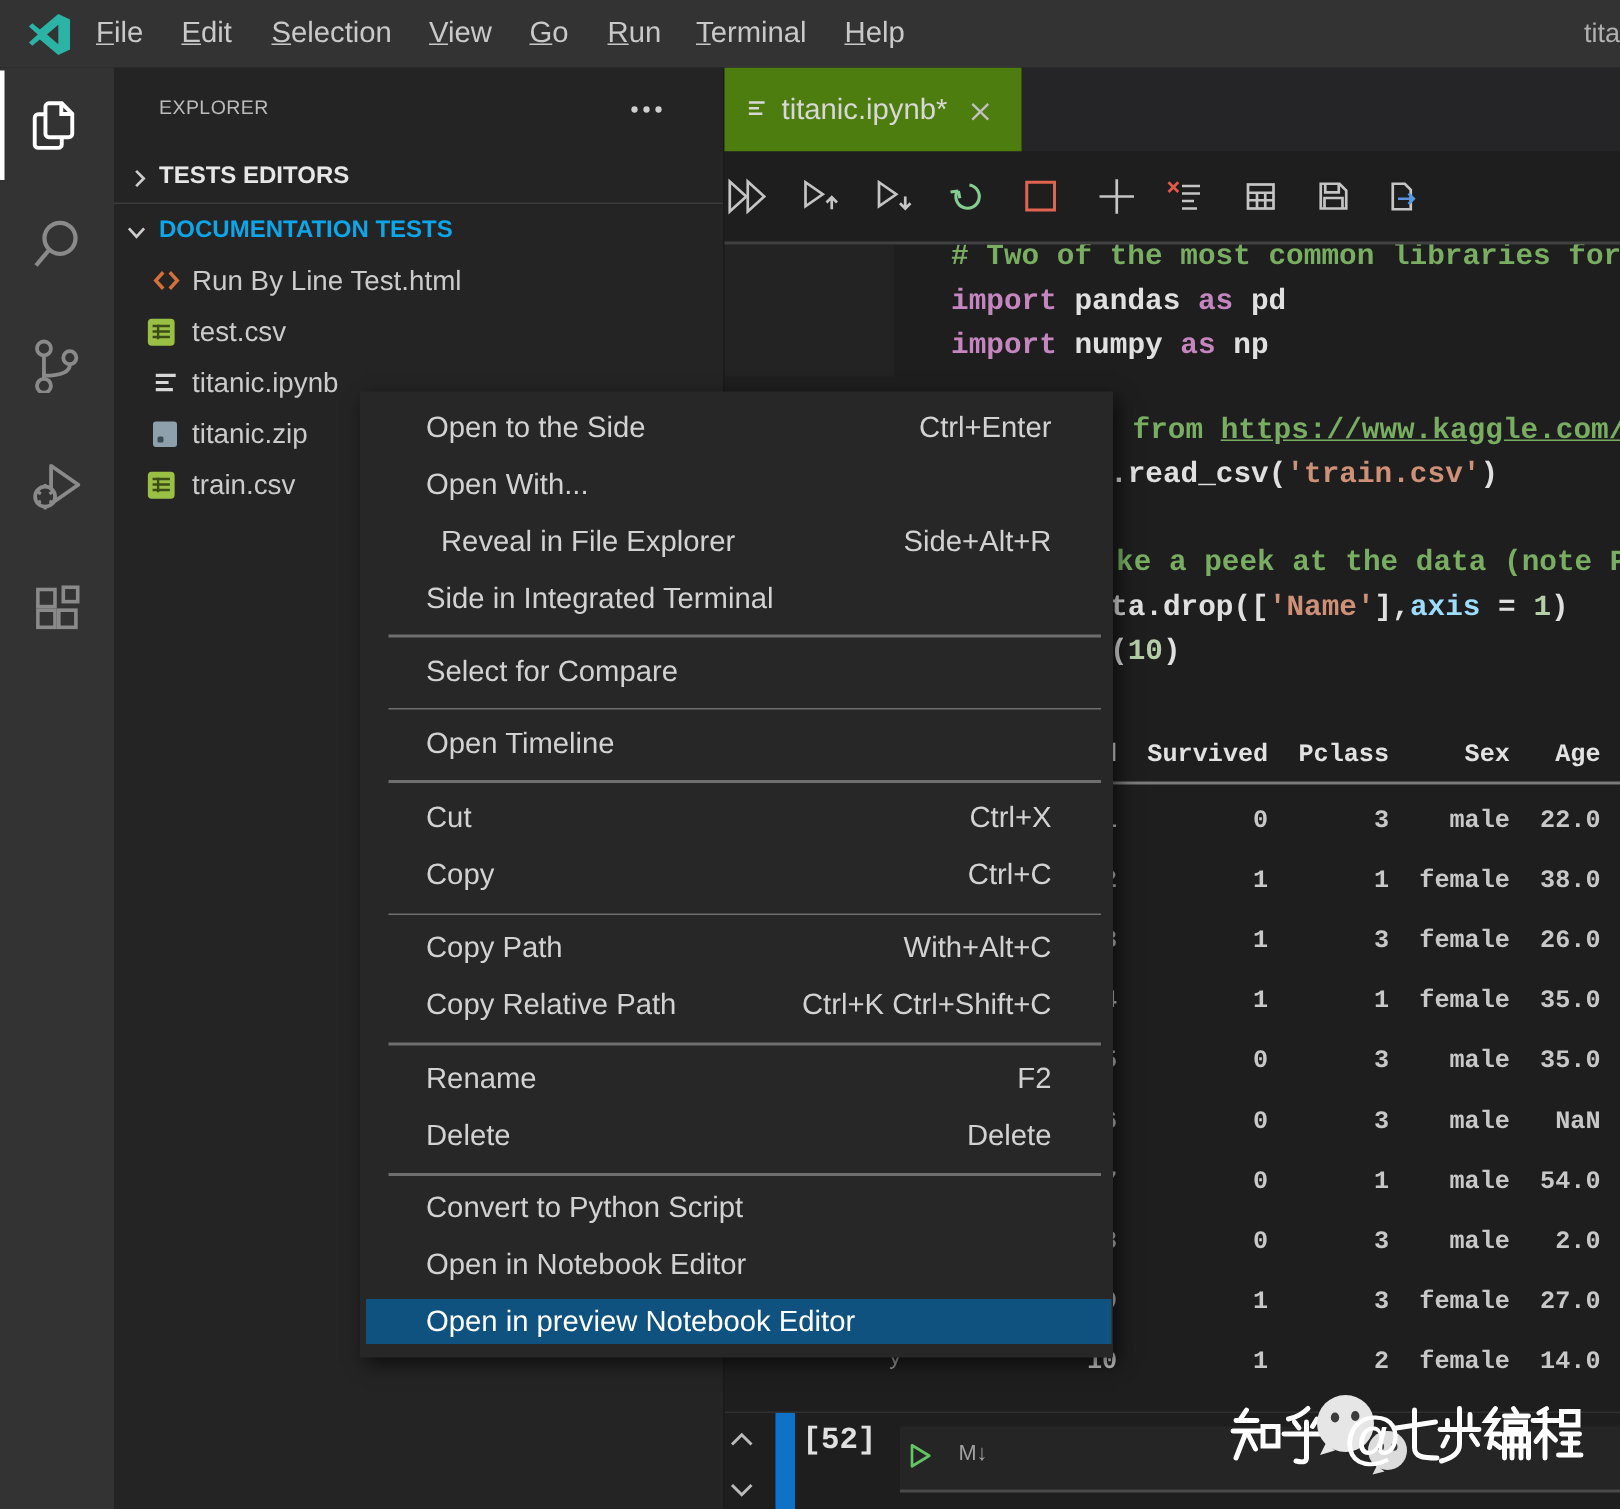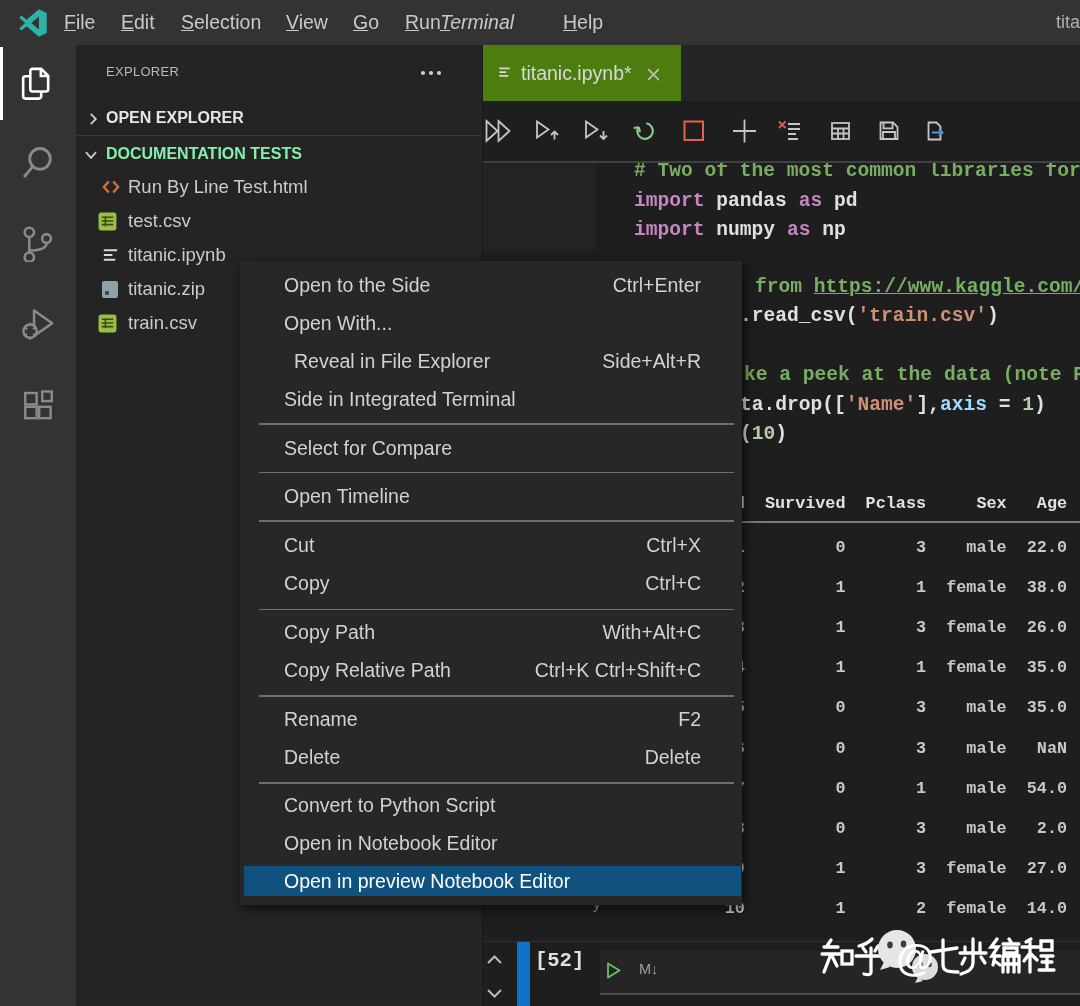--- a/index.html
+++ b/index.html
@@ -29,21 +29,21 @@
     <polygon points="71,1 99,14 99,86 71,99 27,62 9,77 1,69 22,50 1,31 9,23 27,38" fill="#2bb3a6"></polygon>
     <polygon points="71,27 44,50 71,73" fill="#333334"></polygon>
   </svg>
   <div class="abs" style="left:0;top:0;width:952px;height:45px;line-height:45px;font-size:19.5px;color:#c9c9c9;">
     <span class="abs" style="left:64px;"><u>F</u>ile</span>
     <span class="abs" style="left:121px;"><u>E</u>dit</span>
     <span class="abs" style="left:181px;"><u>S</u>election</span>
     <span class="abs" style="left:286px;"><u>V</u>iew</span>
     <span class="abs" style="left:353px;"><u>G</u>o</span>
     <span class="abs" style="left:405px;"><u>R</u>un</span>
-    <span class="abs" style="left:440px;font-style:italic;"><u>T</u>erminal</span>
+    <span class="abs" style="left:464px;"><u>T</u>erminal</span>
     <span class="abs" style="left:563px;"><u>H</u>elp</span>
     <span class="abs" style="left:1056px;color:#b0b0b0;font-size:18px;">titanic</span>
   </div>
 </div>
 
 <div class="abs" id="activitybar" style="left:0;top:45px;width:76px;height:961px;background:#333334;z-index:6;">
 
   <svg class="abs" style="left:16px;top:19px;" width="39" height="39" viewBox="0 0 24 24">
     <path d="M10.2 3 h5.3 l4.3 4.3 v8.2 a1.4 1.4 0 0 1 -1.4 1.4 h-8.2 a1.4 1.4 0 0 1 -1.4 -1.4 v-11.1 a1.4 1.4 0 0 1 1.4-1.4 z" fill="none" stroke="#ffffff" stroke-width="1.6"></path>
     <path d="M15.3 3.2 v4.2 h4.3" fill="none" stroke="#ffffff" stroke-width="1.6"></path>
@@ -82,27 +82,27 @@
   <div class="abs" style="left:30px;top:19px;font-size:13px;line-height:16px;color:#bbbbbb;letter-spacing:0.3px;">EXPLORER</div>
   <svg class="abs" style="left:344px;top:24px;" width="22" height="8" viewBox="0 0 22 8">
       <circle cx="3" cy="4" r="2.1" fill="#cfcfcf"></circle>
       <circle cx="11" cy="4" r="2.1" fill="#cfcfcf"></circle>
       <circle cx="19" cy="4" r="2.1" fill="#cfcfcf"></circle>
     </svg>
 
   <svg class="abs" style="left:8px;top:65px;" width="18" height="18" viewBox="0 0 16 16">
     <path d="M6 3.5 L10.5 8 L6 12.5" fill="none" stroke="#cccccc" stroke-width="1.6"></path>
   </svg>
-  <div class="abs" style="left:30px;top:63px;font-size:16px;line-height:20px;font-weight:bold;color:#e6e6e6;">OPEN EXPLORER</div>
+  <div class="abs" style="left:30px;top:63px;font-size:16px;line-height:20px;font-weight:bold;color:#e6e6e6;">TESTS EDITORS</div>
   <div class="abs" style="left:0px;top:90px;width:406px;height:1px;background:#3a3a3a;"></div>
 
   <svg class="abs" style="left:6px;top:101px;" width="18" height="18" viewBox="0 0 16 16">
     <path d="M3.5 5.5 L8 10.5 L12.5 5.5" fill="none" stroke="#cccccc" stroke-width="1.6"></path>
   </svg>
-  <div class="abs" style="left:30px;top:99px;font-size:16px;line-height:20px;font-weight:bold;color:#86efac;">DOCUMENTATION TESTS</div>
+  <div class="abs" style="left:30px;top:99px;font-size:16px;line-height:20px;font-weight:bold;color:#0ea5e9;">DOCUMENTATION TESTS</div>
 
   <svg class="abs" style="left:24px;top:131px;" width="22" height="22" viewBox="0 0 20 20">
     <path d="M8 5 L3.5 10 L8 15 M12 5 L16.5 10 L12 15" fill="none" stroke="#d4703a" stroke-width="2.1"></path>
   </svg>
   <div class="abs" style="left:52px;top:131px;font-size:18.5px;line-height:22px;color:#cbcbcb;">Run By Line Test.html</div>
 
   <svg class="abs" style="left:21px;top:166px;" width="21" height="21" viewBox="0 0 20 20">
     <rect x="1.5" y="1.5" width="17" height="17" rx="2.5" fill="#9abf45"></rect>
     <path d="M4.5 6 h11 M4.5 9.5 h11 M4.5 13 h11 M8 5 v9.5" stroke="#3a4d14" stroke-width="1.5" fill="none"></path>
   </svg>

